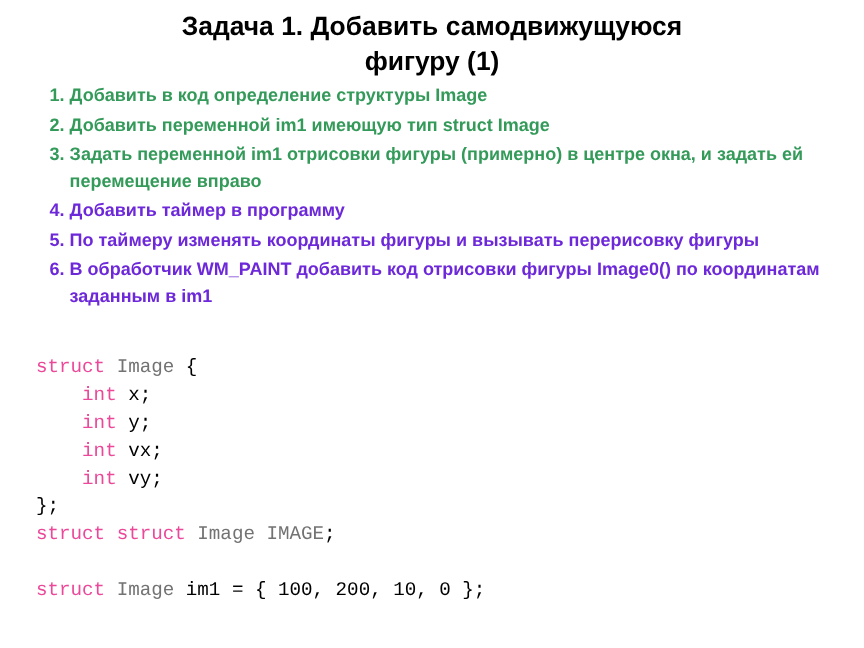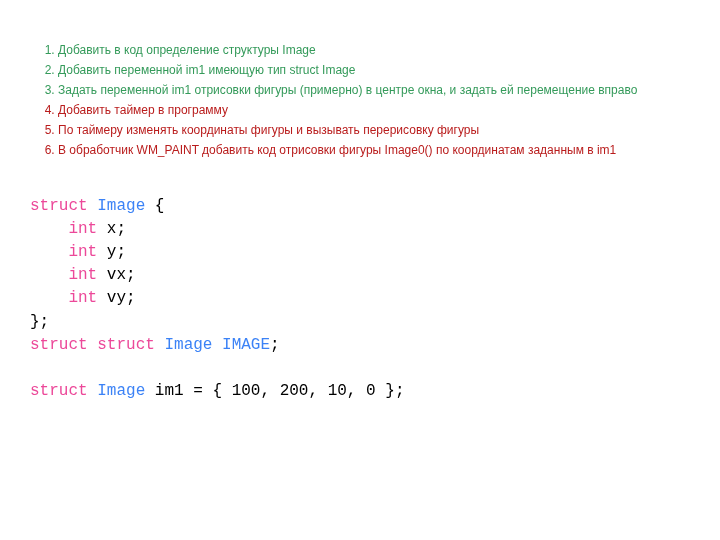--- a/index.html
+++ b/index.html
@@ -19,45 +19,47 @@
     text-align: center;
     font-weight: bold;
     font-size: 22px;
     line-height: 1.3;
     margin-bottom: 4px;
     color: #000;
   }
   .ol {
     margin: 0;
     padding-left: 28px;
-    font-size: 12px;
+    font-size: 15px;
     line-height: 1.5;
+    font-weight: bold;
   }
   .ol li {
     margin-bottom: 2px;
   }
   .li-green { color: #349a5a; }
-  .li-black { color: #b91c1c; }
+  .li-black { color: #6d28d9; }
   .code {
     margin-top: 36px;
     font-family: Consolas, "Courier New", monospace;
     font-size: 16px;
     line-height: 1.45;
     white-space: pre;
   }
   .kw { color: #ec4899; }
-  .typ { color: #3b82f6; margin-top: 40px; }
+  .typ { color: #737373; margin-top: 40px; }
   .txt { color: #000; }
 </style>
 </head>
 <body>
 
 <div class="slide">
   <div class="title">
-    <br>
+    <span>Задача 1.  Добавить самодвижущуюся</span><br>
+    <span>фигуру (1)</span>
   </div>
 
   <ol class="ol">
     <li class="li-green">Добавить в код определение структуры Image</li>
     <li class="li-green">Добавить переменной im1 имеющую тип struct Image</li>
     <li class="li-green">Задать переменной im1 отрисовки фигуры (примерно) в центре окна, и задать ей перемещение вправо</li>
     <li class="li-black">Добавить таймер в программу</li>
     <li class="li-black">По таймеру изменять координаты фигуры  и вызывать перерисовку фигуры</li>
     <li class="li-black">В обработчик WM_PAINT добавить код отрисовки фигуры Image0() по координатам заданным в im1</li>
   </ol>

